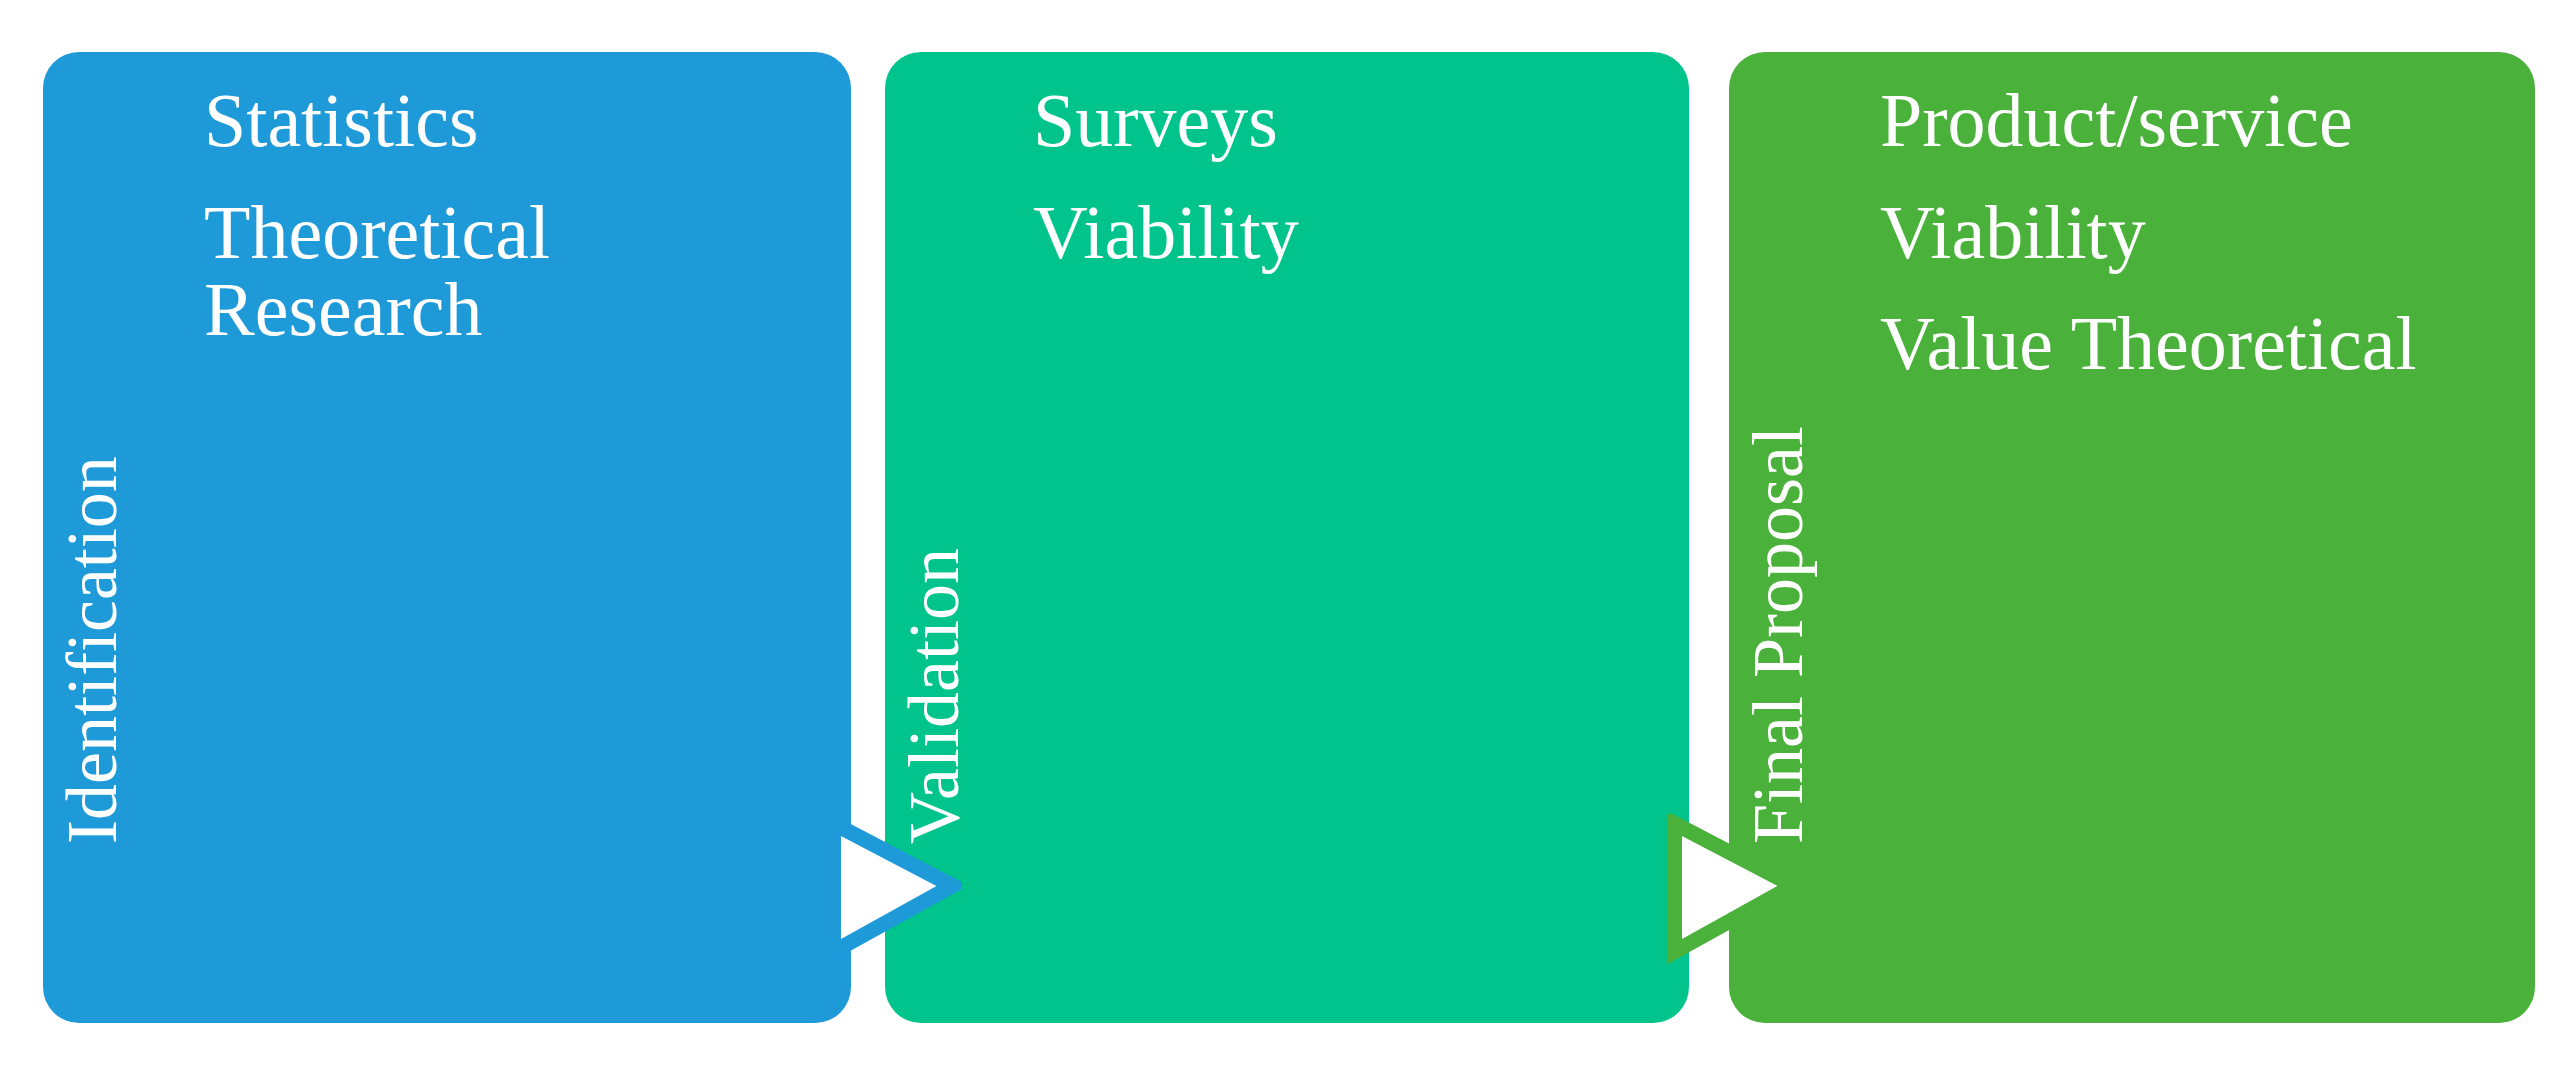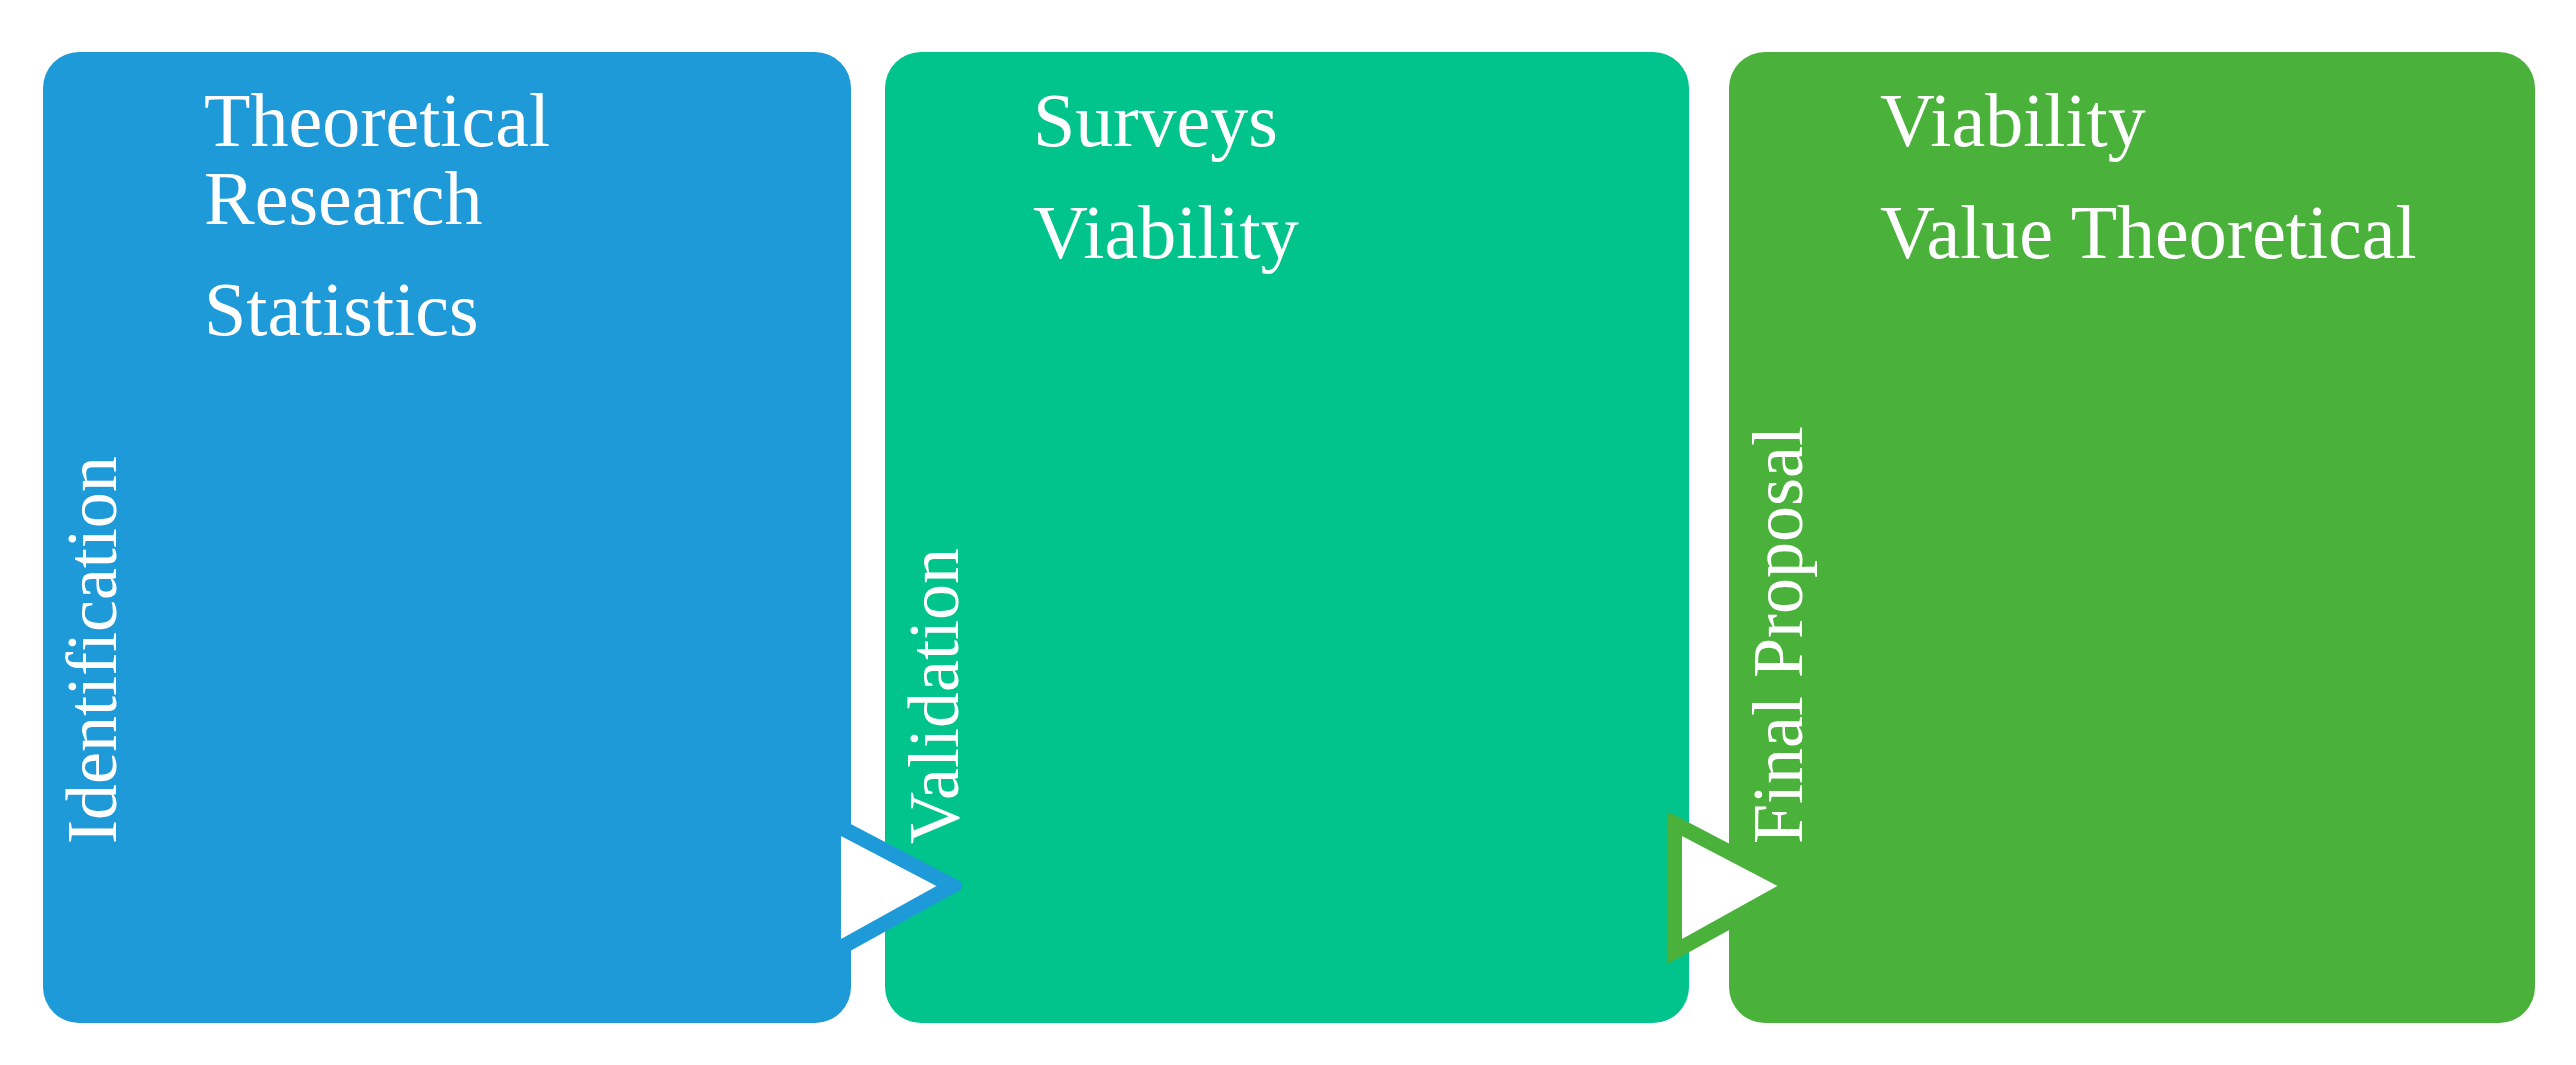--- a/index.html
+++ b/index.html
@@ -85,40 +85,41 @@
 </head>
 <body>
 
 <div id="diagram" style="background: rgb(255, 255, 255);">
 
   <div class="panel panel-1" style="background: rgb(30, 154, 217);">
     <div class="stage-label">
       <span class="stage-label-inner">Identification</span>
     </div>
     <div class="items">
+      <p class="item">Statistics</p>
       <p class="item">Theoretical Research</p>
-      <p class="item">Statistics</p>
     </div>
   </div>
 
   <div class="panel panel-2" style="background: rgb(0, 196, 140);">
     <div class="stage-label">
       <span class="stage-label-inner">Validation</span>
     </div>
     <div class="items">
       <p class="item">Surveys</p>
       <p class="item">Viability</p>
     </div>
   </div>
 
   <div class="panel panel-3" style="background: rgb(74, 177, 59);">
     <div class="stage-label">
       <span class="stage-label-inner">Final Proposal</span>
     </div>
     <div class="items">
+      <p class="item">Product/service</p>
       <p class="item">Viability</p>
       <p class="item">Value Theoretical</p>
     </div>
   </div>
 
   <div class="connector" style="left:820px; top:814px;">
     <svg width="142" height="151" viewBox="0 0 150 160" xmlns="http://www.w3.org/2000/svg">
       <polygon points="14,10 140,76 14,146" fill="#FFFFFF" stroke="#1E9AD9" stroke-width="16" stroke-linejoin="miter"></polygon>
     </svg>
   </div>

